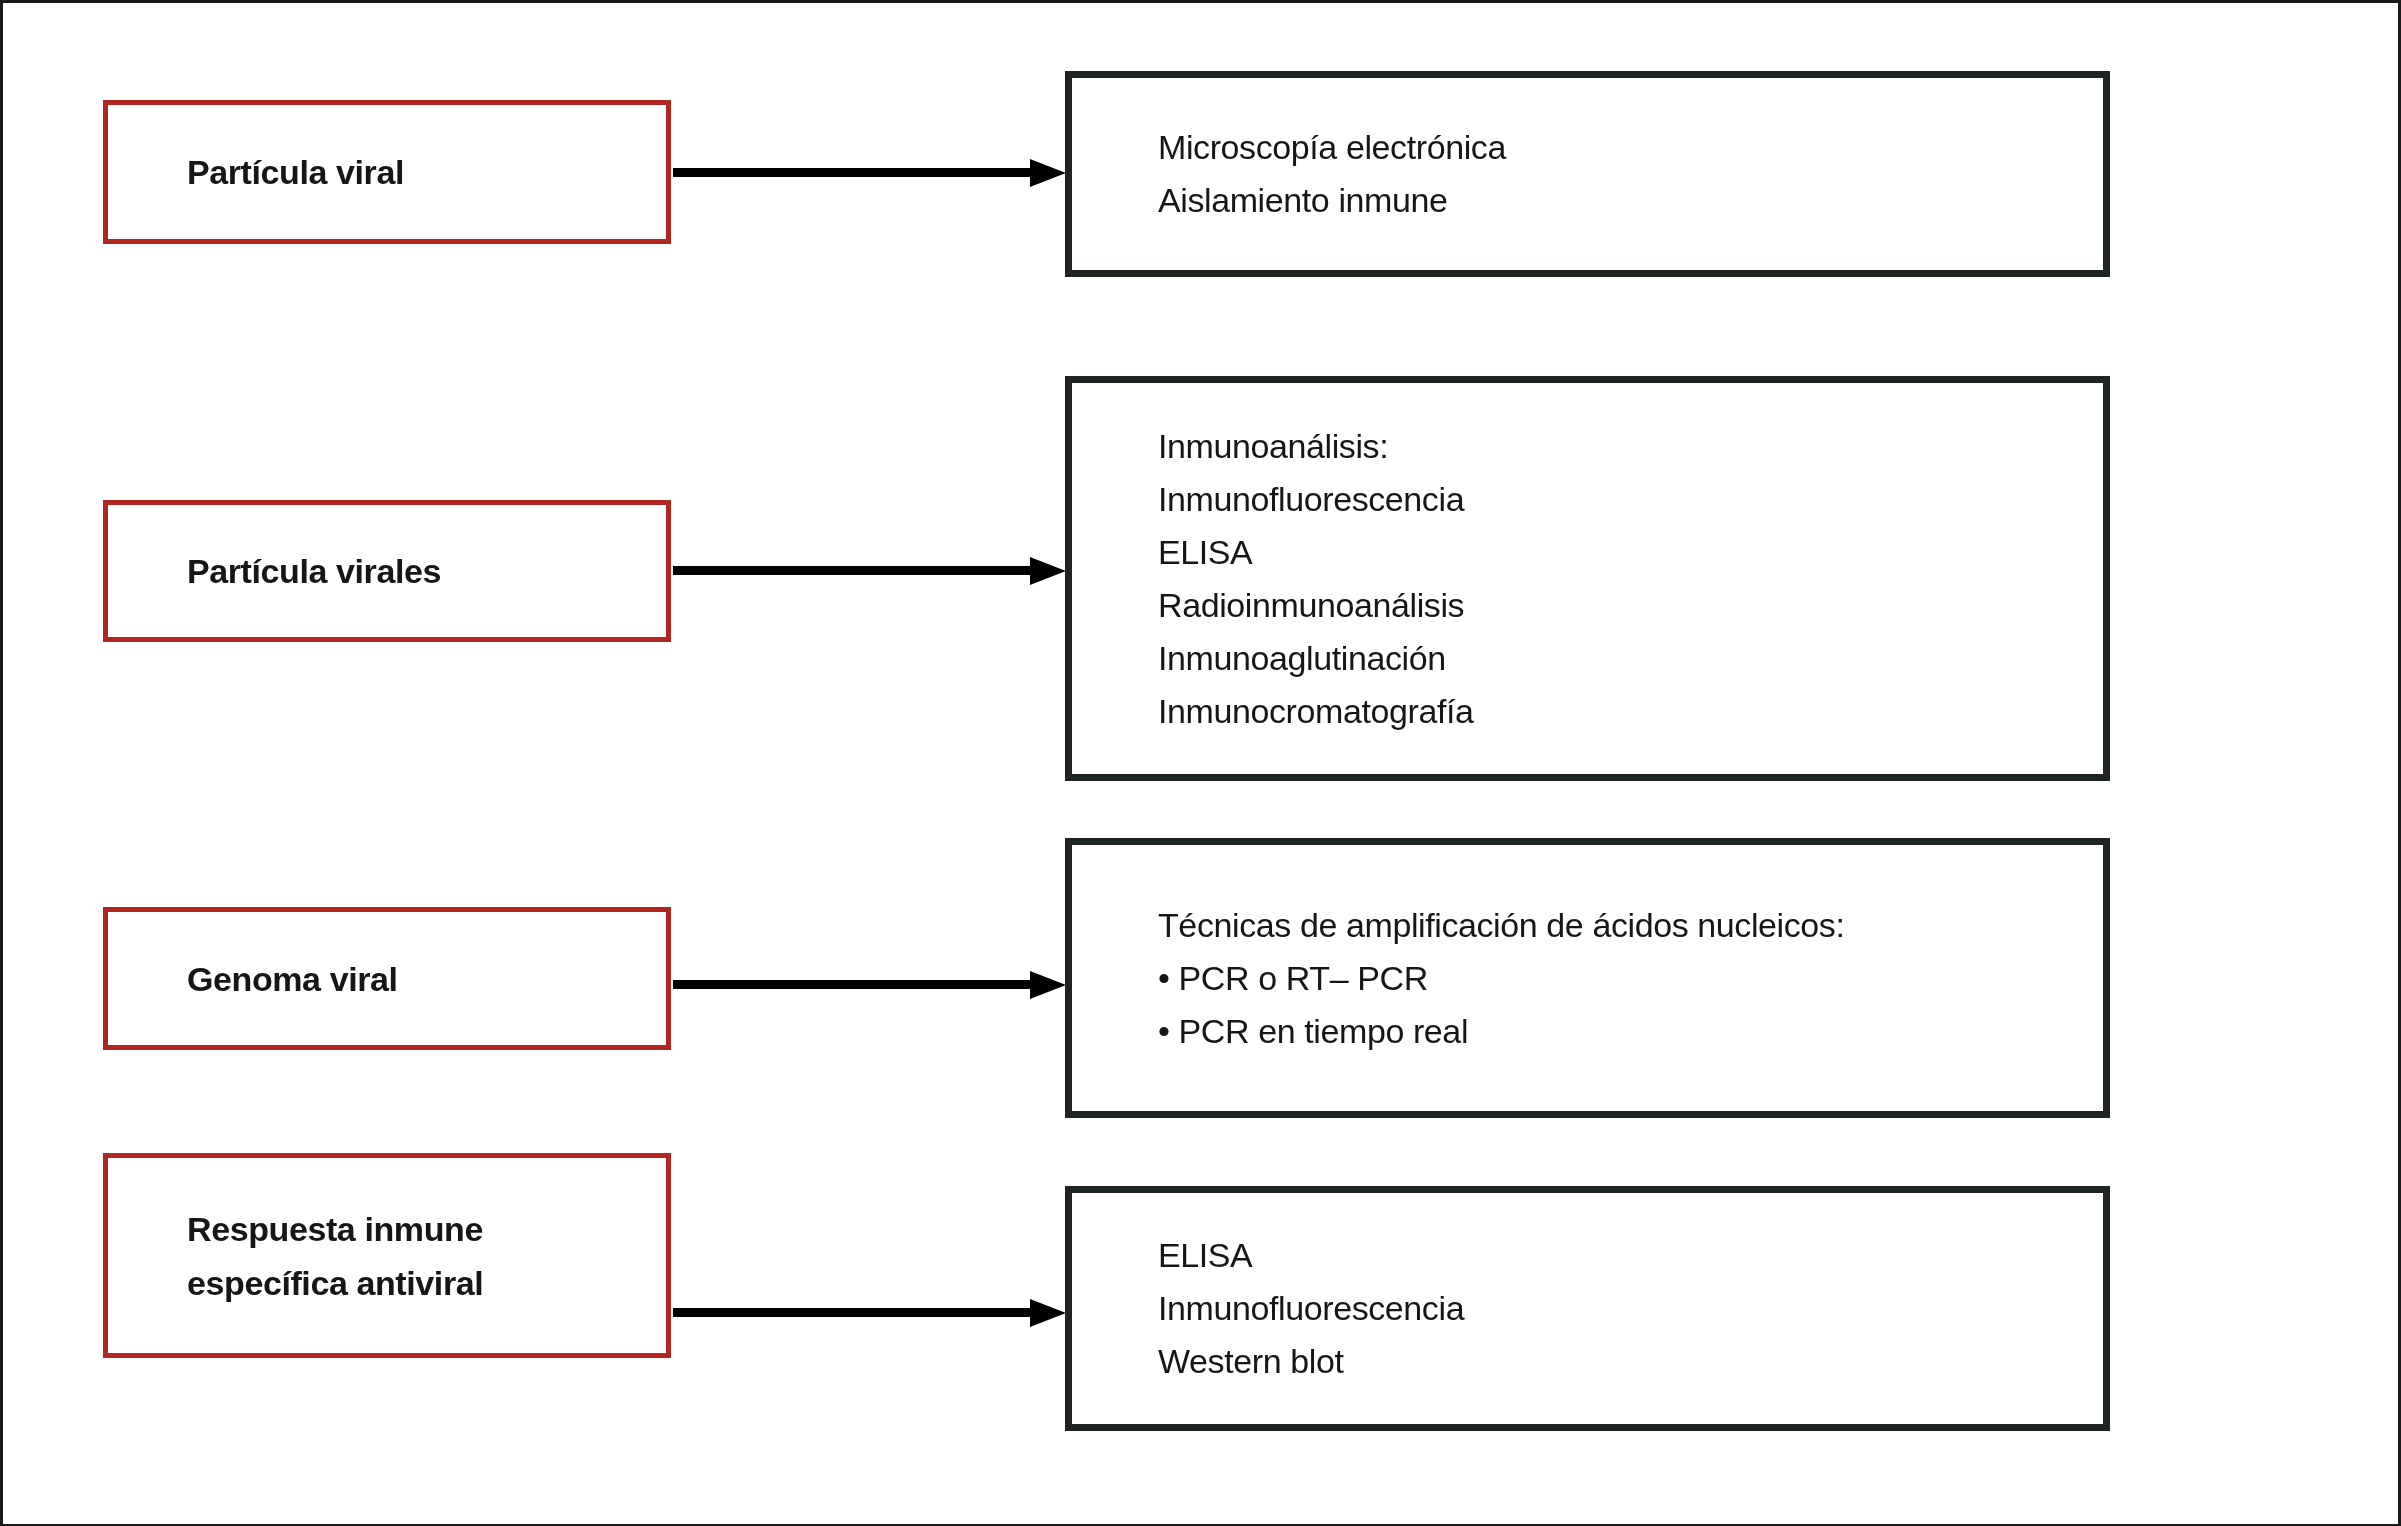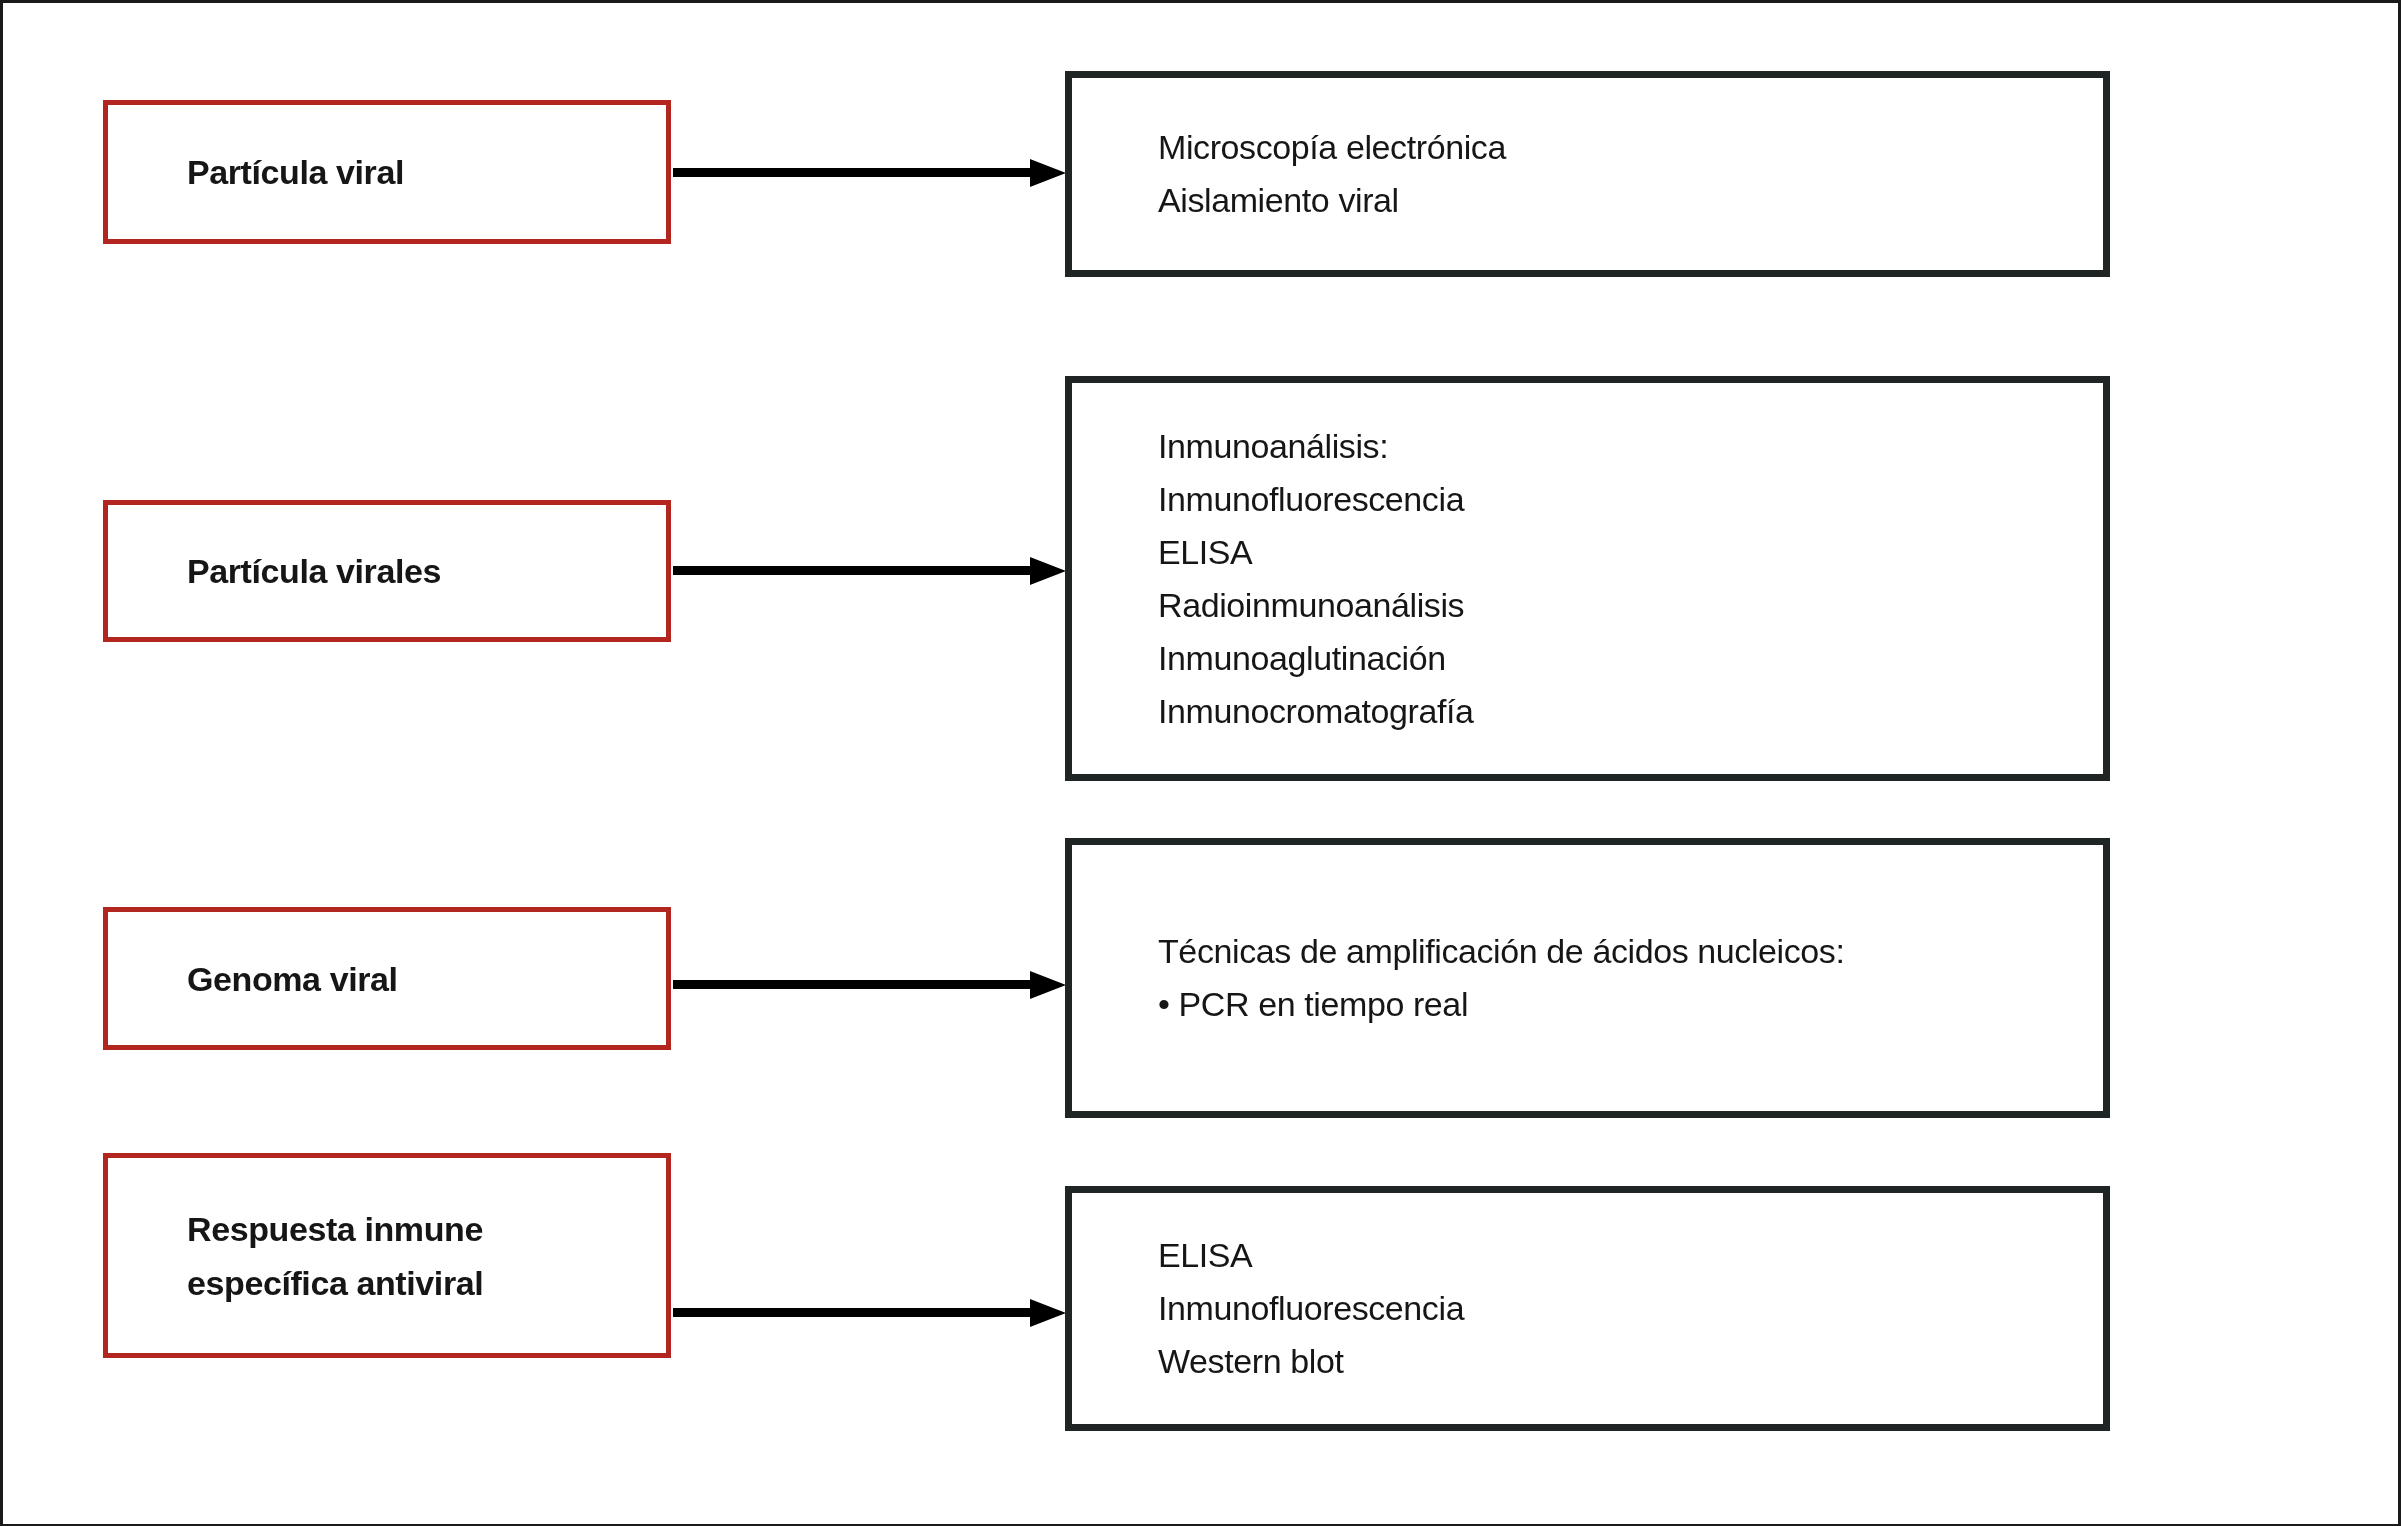--- a/index.html
+++ b/index.html
@@ -71,21 +71,21 @@
 
   <div class="source-box" id="b1s">
       <div class="line">Partícula viral</div>
     </div>
   <div class="arrow" id="a1">
     <span class="shaft"></span>
     <span class="head"></span>
   </div>
   <div class="methods-box" id="b1m">
       <div class="line">Microscopía electrónica</div>
-      <div class="line">Aislamiento viral</div>
+      <div class="line">Aislamiento inmune</div>
     </div>
 
   <div class="source-box" id="b2s">
       <div class="line">Partícula virales</div>
     </div>
   <div class="arrow" id="a2">
     <span class="shaft"></span>
     <span class="head"></span>
   </div>
   <div class="methods-box" id="b2m">
@@ -99,20 +99,21 @@
 
   <div class="source-box" id="b3s">
       <div class="line">Genoma viral</div>
     </div>
   <div class="arrow" id="a3">
     <span class="shaft"></span>
     <span class="head"></span>
   </div>
   <div class="methods-box" id="b3m">
       <div class="line">Técnicas de amplificación de ácidos nucleicos:</div>
+      <div class="line">• PCR o RT– PCR</div>
       <div class="line">• PCR en tiempo real</div>
     </div>
 
   <div class="source-box" id="b4s">
       <div class="line">Respuesta inmune</div>
       <div class="line">específica antiviral</div>
     </div>
   <div class="arrow" id="a4">
     <span class="shaft"></span>
     <span class="head"></span>

